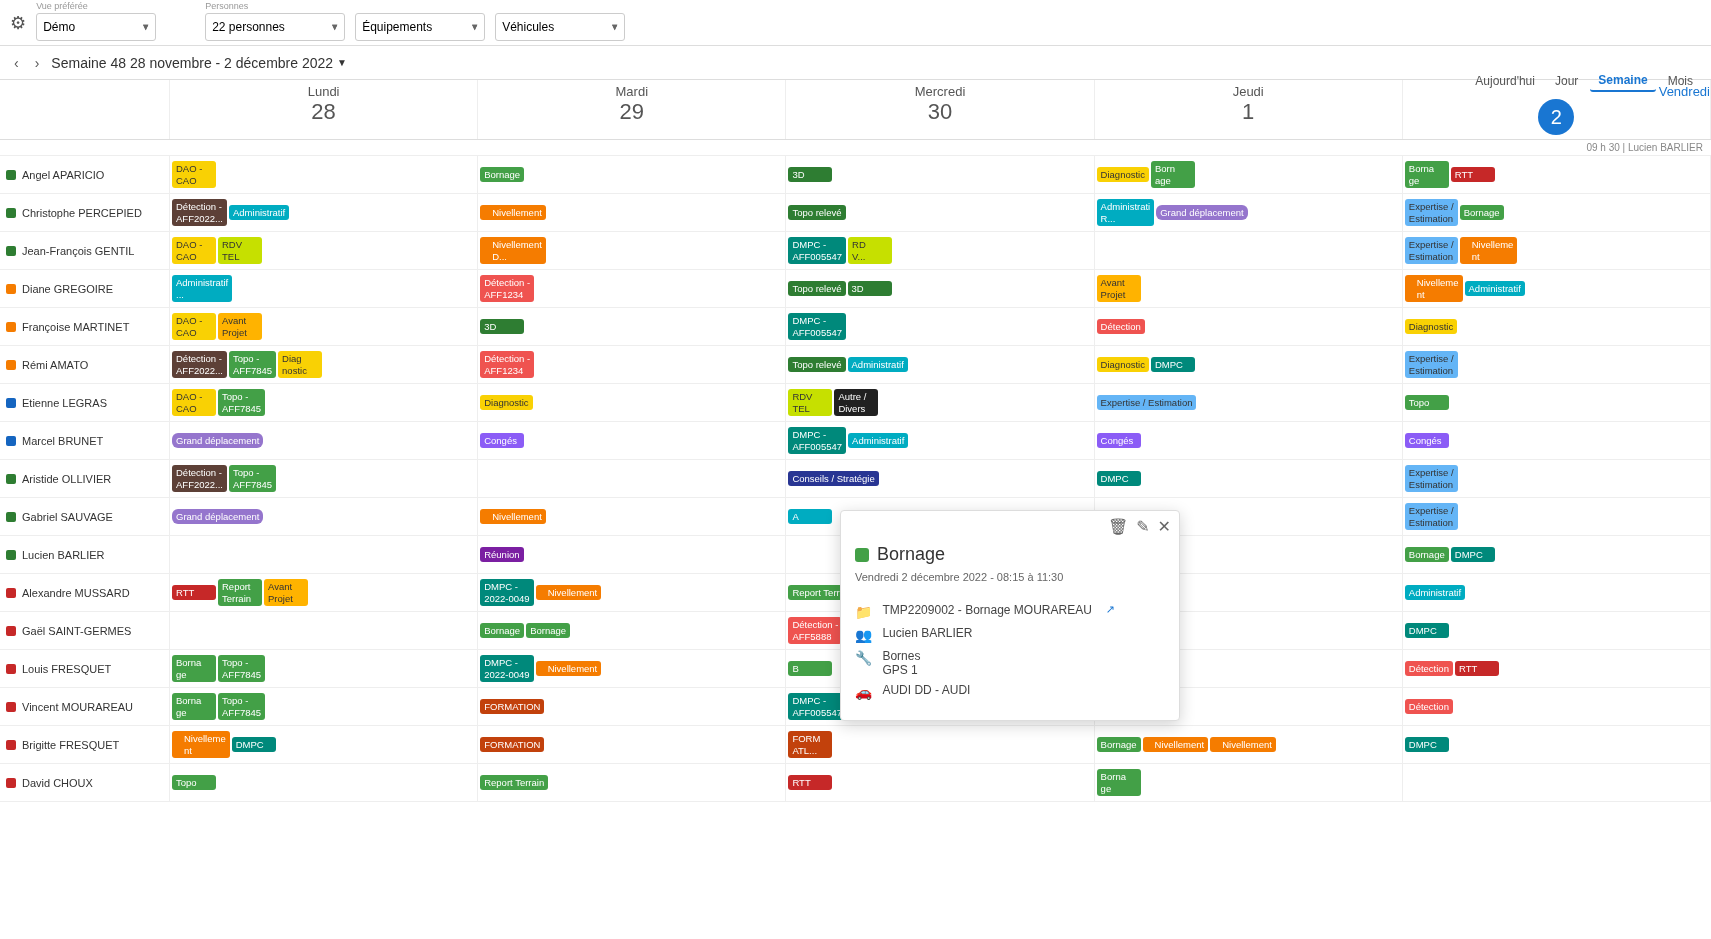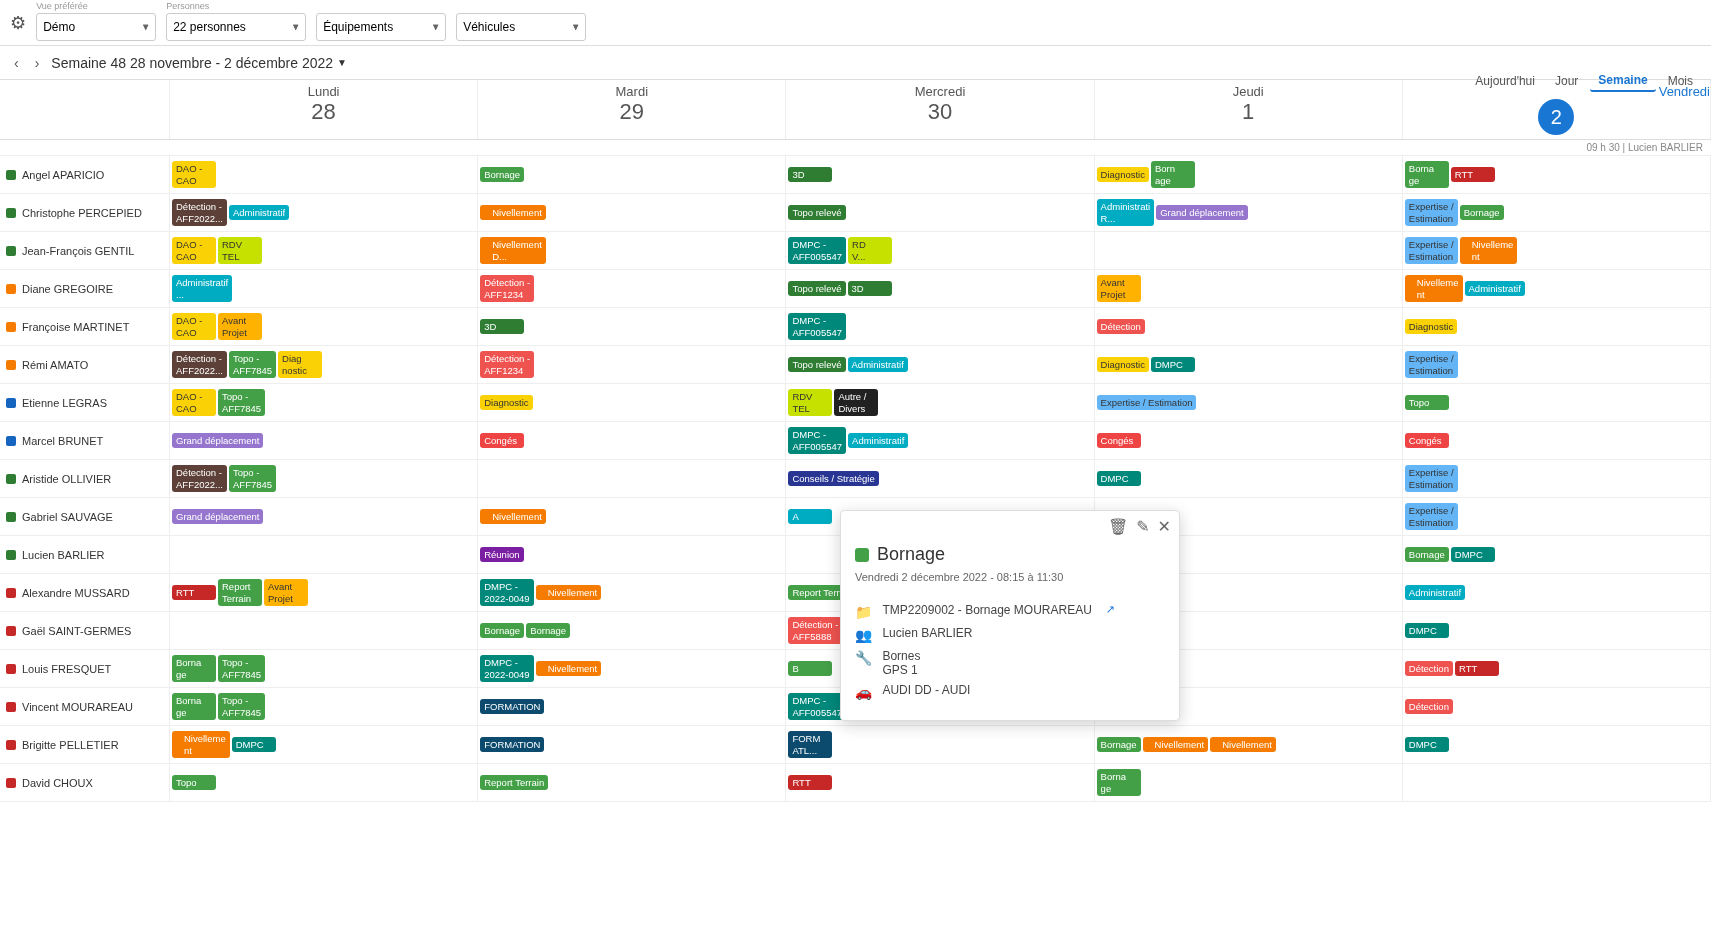--- a/index.html
+++ b/index.html
@@ -79,26 +79,26 @@
     .chip-orange { background: #f57c00; padding-left: 12px; }
     .chip-red { background: #c62828; }
     .chip-cyan { background: #00acc1; }
     .chip-purple { background: #7b1fa2; }
     .chip-teal { background: #00897b; }
     .chip-blue-light { background: #64b5f6; color: #333; }
     .chip-amber { background: #ffb300; color: #333; }
     .chip-lime { background: #c6e000; color: #333; }
     .chip-brown { background: #5d4037; }
     .chip-indigo { background: #283593; }
-    .chip-blue { background: #0c4a6e; }
+    .chip-blue { background: #c2410c; }
     .chip-black { background: #212121; }
     .chip-green { background: #43a047; }
-    .chip-lavender { background: #9575cd; }
+    .chip-lavender { background: #9575cd; border-radius: 6px; }
     .chip-salmon { background: #ef5350; }
-    .chip-coral { background: #ef4444; }
+    .chip-coral { background: #8b5cf6; }
 
     
     .popup-overlay {
       position: fixed; top: 0; left: 0; right: 0; bottom: 0; z-index: 100;
       pointer-events: none;
     }
     .popup {
       position: absolute; background: #fff; border: 1px solid #ddd;
       border-radius: 4px; box-shadow: 0 4px 16px rgba(0,0,0,0.18);
       width: 340px; padding: 0; pointer-events: all;
@@ -125,21 +125,21 @@
   <span class="toolbar-gear">⚙</span>
 
   <div class="toolbar-select-wrapper">
     <label style="font-size:9px;color:#999;position:absolute;top:-12px;left:0;white-space:nowrap;">Vue préférée</label>
     <select class="toolbar-select">
       <option>Démo</option>
     </select>
     <span style="position:absolute;right:6px;top:50%;transform:translateY(-50%);font-size:9px;color:#666;pointer-events:none;">▼</span>
   </div>
 
-  <div class="toolbar-select-wrapper" style="min-width:140px;">
+  <div class="toolbar-select-wrapper" style="min-width:140px;margin-left:39px;">
     <label style="font-size:9px;color:#999;position:absolute;top:-12px;left:0;white-space:nowrap;">Personnes</label>
     <select class="toolbar-select" style="min-width:140px;">
       <option>22 personnes</option>
     </select>
     <span style="position:absolute;right:6px;top:50%;transform:translateY(-50%);font-size:9px;color:#666;pointer-events:none;">▼</span>
   </div>
 
   <div class="toolbar-select-wrapper" style="min-width:130px;">
     <select class="toolbar-select" style="min-width:130px;">
       <option>Équipements</option>
@@ -563,21 +563,21 @@
           <div class="event-chip chip-teal">DMPC</div>
         </div>
         <div class="day-cell"></div>
         <div class="day-cell">
           <div class="event-chip chip-salmon">Détection</div>
         </div>
       </div>
       <div class="calendar-row">
         <div class="person-cell">
           <div class="person-dot" style="background:#c62828"></div>
-          <span>Brigitte PELLETIER</span>
+          <span>Brigitte FRESQUET</span>
         </div>
         <div class="day-cell">
           <div class="event-chip chip-orange">Nivelleme
 nt</div>
           <div class="event-chip chip-teal">DMPC</div>
         </div>
         <div class="day-cell">
           <div class="event-chip chip-blue">FORMATION</div>
         </div>
         <div class="day-cell">

